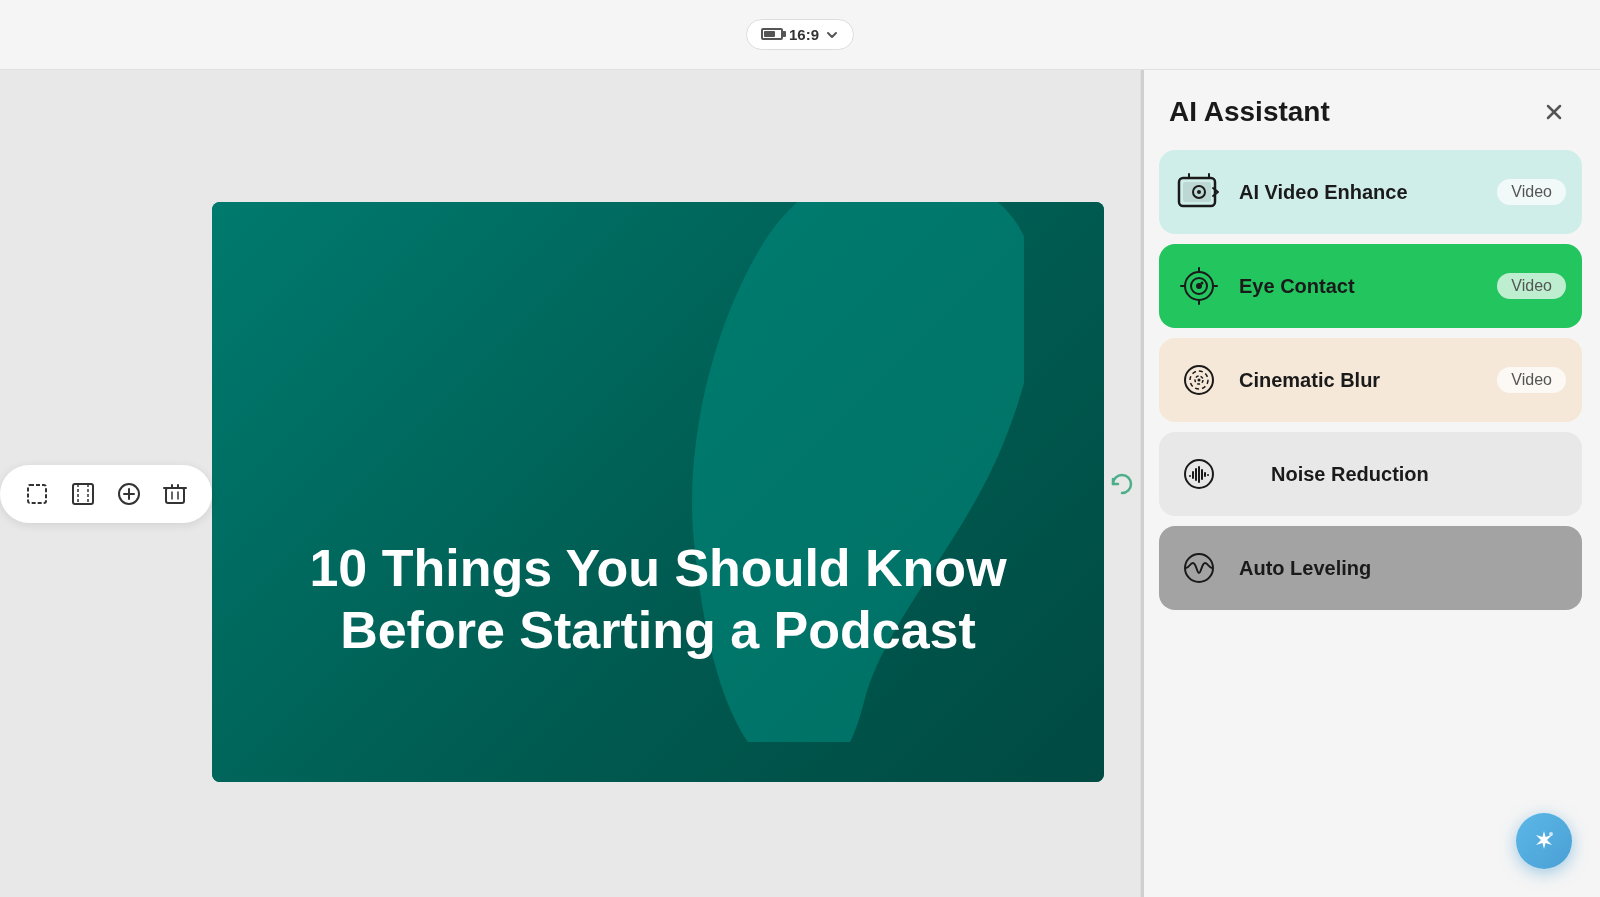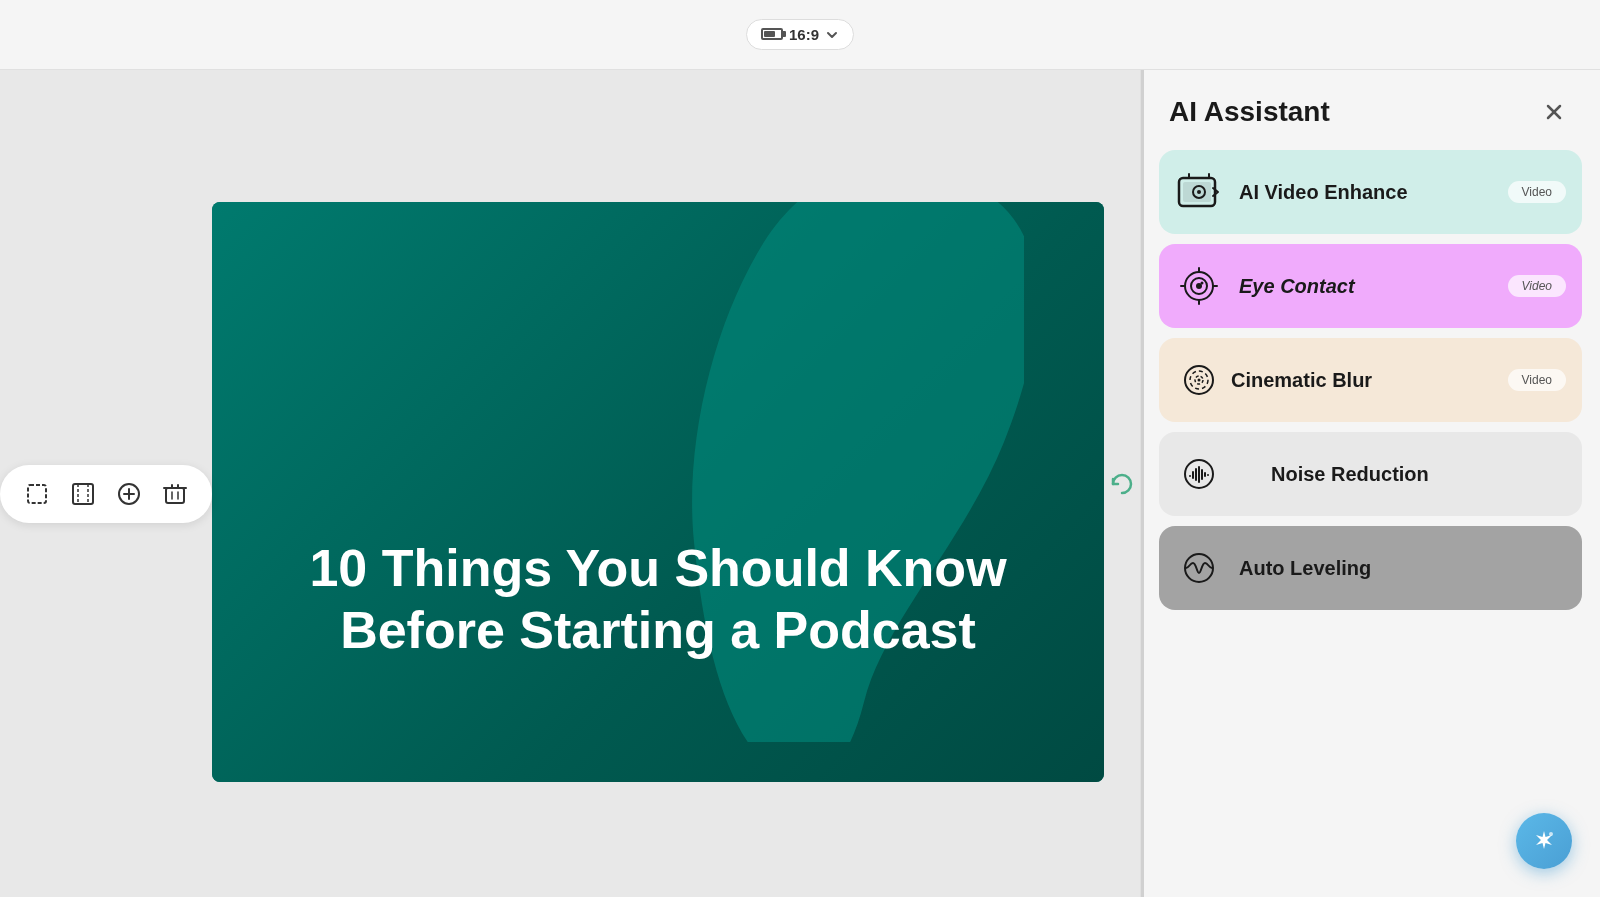--- a/index.html
+++ b/index.html
@@ -232,32 +232,32 @@
       justify-content: center;
       flex-shrink: 0;
     }
     .ai-card-label {
       font-size: 20px;
       font-weight: 600;
       color: #1a1a1a;
       flex: 1;
     }
     .ai-card-badge {
-      font-size: 12px;
+      font-size: 16px;
       font-weight: 500;
       color: #555;
       background: rgba(255,255,255,0.7);
       border-radius: 20px;
       padding: 4px 14px;
     }
 
     
     .card-teal { background: #d0eee9; }
-    .card-blue-light { background: #f0abfc; font-style: italic; }
-    .card-peach { background: #f5e8d8; gap: 8px; }
+    .card-blue-light { background: #22c55e; }
+    .card-peach { background: #f5e8d8; }
     .card-teal-light { background: #c8e8e2; }
     .card-gray { background: #e8e8e8; gap: 48px; }
     .card-blue { background: #a3a3a3; }
 
     
     .fab-btn {
       position: absolute;
       bottom: 28px;
       right: 28px;
       width: 56px;

